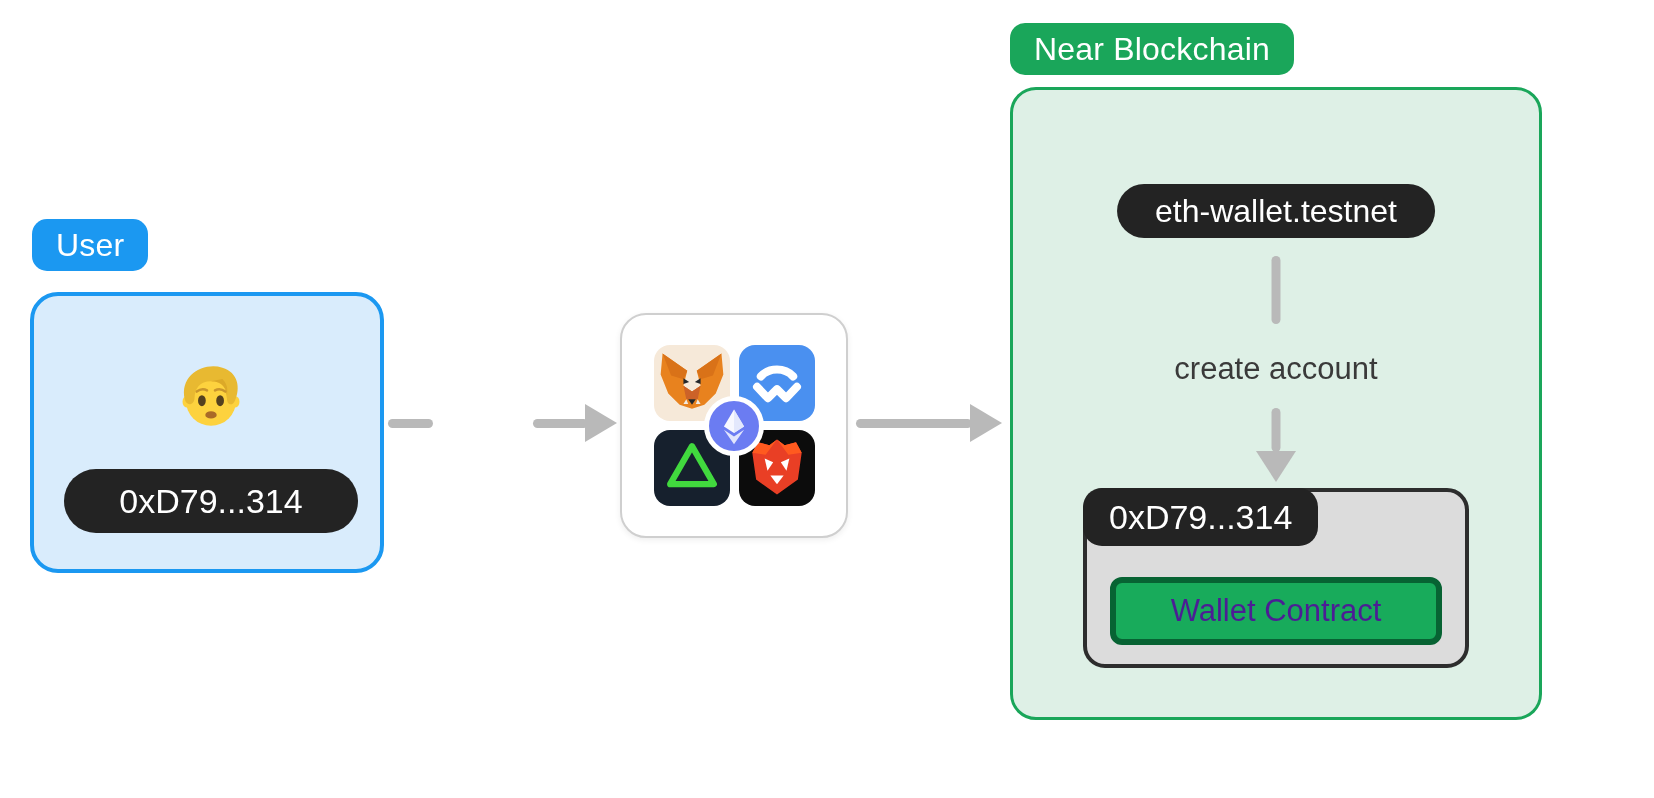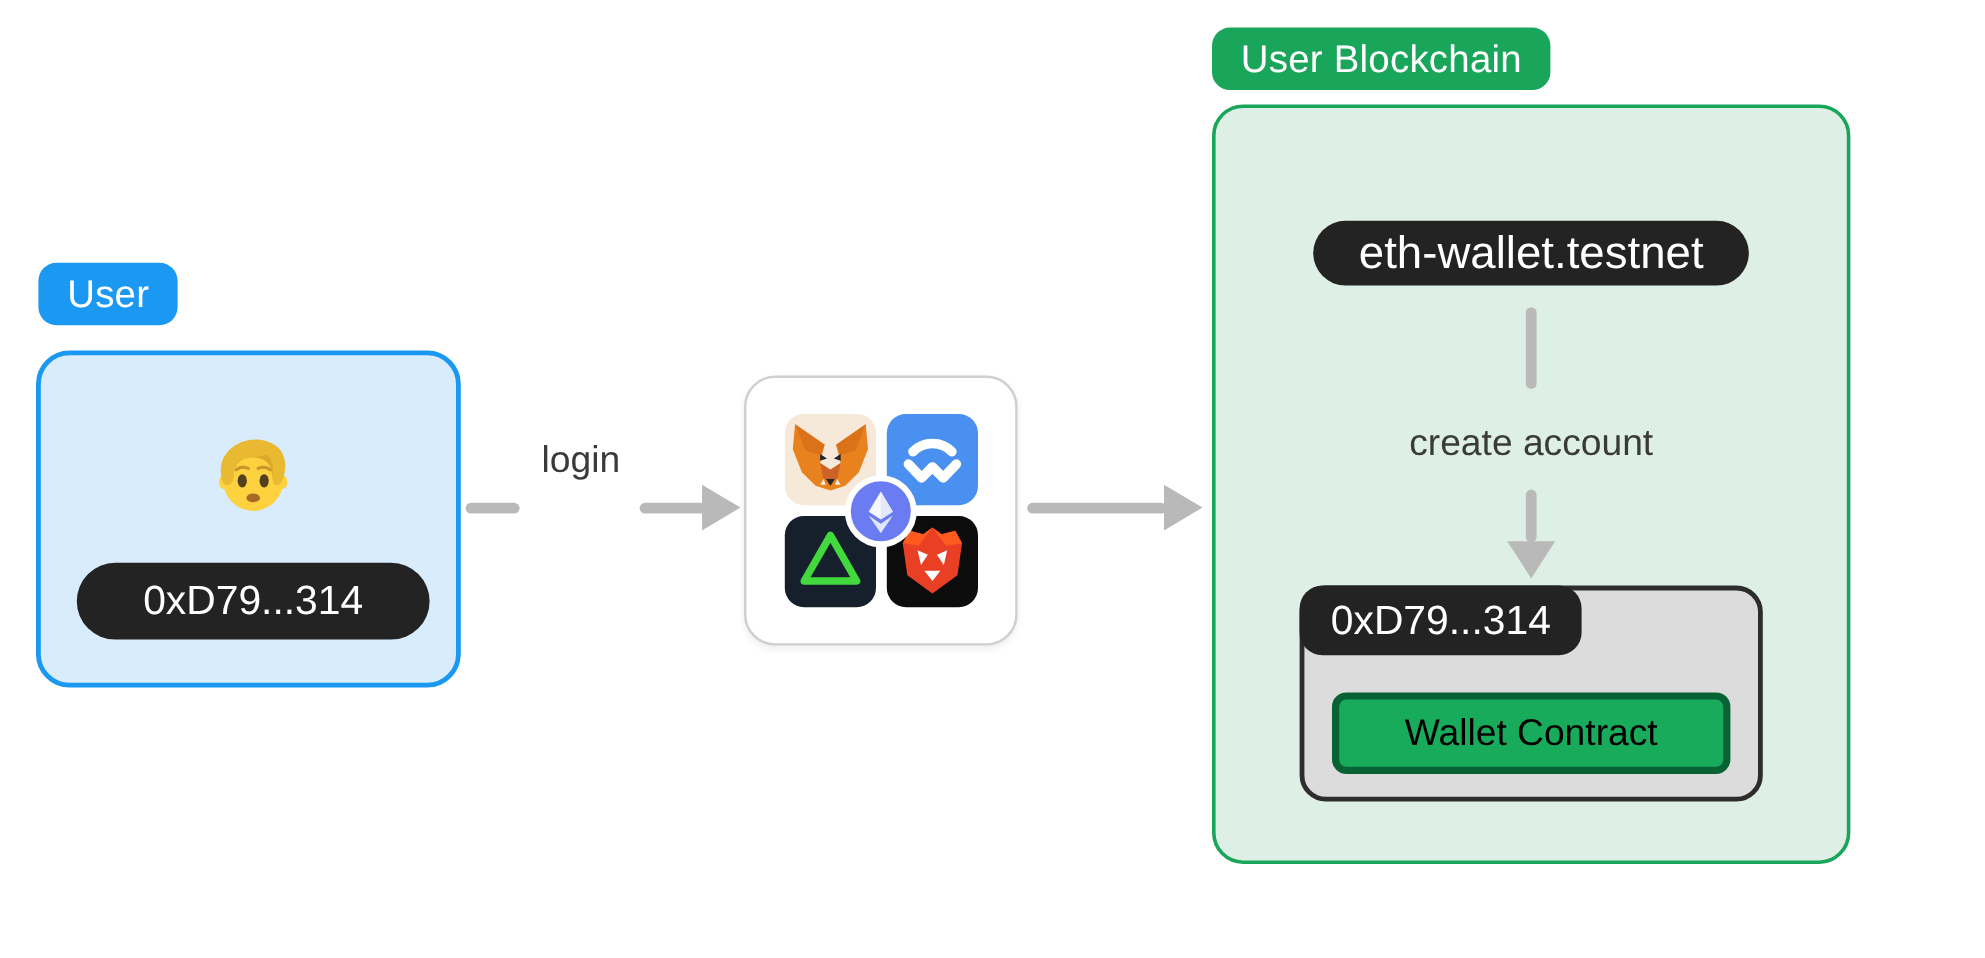--- a/index.html
+++ b/index.html
@@ -44,32 +44,32 @@
     width:50px;height:50px;border-radius:50%;background:#6b7cf2;border:5px solid #ffffff;
     display:flex;align-items:center;justify-content:center;
   }
   .eth-badge svg{width:44px;height:44px;display:block;}
   
   .near-box{
     position:absolute;left:1010px;top:87px;width:532px;height:633px;box-sizing:border-box;
     background:#def0e6;border:3px solid #1aa65a;border-radius:26px;
   }
   .center-x{left:50%;transform:translateX(-50%);}
-  .account-pill{top:94px;height:54px;padding:0 38px;font-size:38px;border-radius:27px;}
+  .account-pill{top:94px;height:54px;padding:0 38px;font-size:32px;border-radius:27px;}
   .create-label{top:256px;width:100%;text-align:center;}
   .contract-box{
     position:absolute;top:398px;width:386px;height:180px;box-sizing:border-box;
     background:#dcdcdc;border:4px solid #2d2d2d;border-radius:22px;
   }
   .contract-address{left:-4px;top:-4px;height:58px;padding:0 26px;border-radius:19px;font-size:34px;justify-content:flex-start;}
   .wallet-contract-btn{
     position:absolute;left:50%;transform:translateX(-50%);top:85px;width:332px;height:68px;box-sizing:border-box;
     background:#18ab5b;border:6px solid #076333;border-radius:12px;
     display:flex;align-items:center;justify-content:center;
-    color:#000000;font-size:31px;font-weight:500;white-space:nowrap;
+    color:#4c1d95;font-size:31px;font-weight:500;white-space:nowrap;
   }
 </style>
 </head>
 <body>
 
 <div class="canvas">
 
   <div class="tag" style="left:32px;top:219px;background:#1b98f1;border-radius:15px;">User</div>
 
   <div class="user-box">
@@ -85,21 +85,20 @@
         <path d="M23.5 33 q4.5 -3.5 9 -1" stroke="#c9952c" stroke-width="2.2" fill="none" stroke-linecap="round"></path>
         <path d="M39.5 32 q4.5 -2.5 9 1" stroke="#c9952c" stroke-width="2.2" fill="none" stroke-linecap="round"></path>
         <ellipse cx="36" cy="53.5" rx="5" ry="3.2" fill="#a96a28"></ellipse>
       </svg>
     </div>
     <div class="black-pill user-address">0xD79...314</div>
   </div>
 
   <div class="hline" style="left:388px;top:419px;width:45px;"></div>
   <div class="flow-text" style="left:414px;top:360px;width:140px;">
-    <div>login</div>
   </div>
   <div class="hline" style="left:533px;top:419px;width:55px;"></div>
   <div class="head-right" style="left:585px;top:404px;"></div>
 
   <div class="wallets-box">
     <div class="wallet-grid">
       <div class="wallet-icon" style="background:#f6e9d9;">
         <svg viewBox="0 0 80 80">
           <polygon points="9,9 35,27 31,43 40,49 49,43 45,27 71,9 73,31 65,51 53,63 40,67 27,63 15,51 7,31" fill="#e8821e"></polygon>
           <polygon points="9,9 35,27 31,36 18,32" fill="#d97218"></polygon>
@@ -139,21 +138,21 @@
         <polygon points="24,6 35,24.5 24,31.5 13,24.5" fill="#ffffff" opacity="0.95"></polygon>
         <polygon points="24,35.5 35,28 24,44 13,28" fill="#ffffff" opacity="0.8"></polygon>
         <polygon points="24,6 24,31.5 35,24.5" fill="#dfe5fb" opacity="0.85"></polygon>
       </svg>
     </div>
   </div>
 
   <div class="hline" style="left:856px;top:419px;width:116px;"></div>
   <div class="head-right" style="left:970px;top:404px;"></div>
 
-  <div class="tag" style="left:1010px;top:23px;background:#1aa65a;">User Blockchain</div>
+  <div class="tag" style="left:1010px;top:23px;background:#1aa65a;">Near Blockchain</div>
 
   <div class="near-box">
 
     <div class="black-pill center-x account-pill">eth-wallet.testnet</div>
 
     <div class="vline center-x" style="top:166px;height:68px;"></div>
 
     <div class="flow-text create-label">create account</div>
 
     <div class="vline center-x" style="top:318px;height:44px;"></div>

